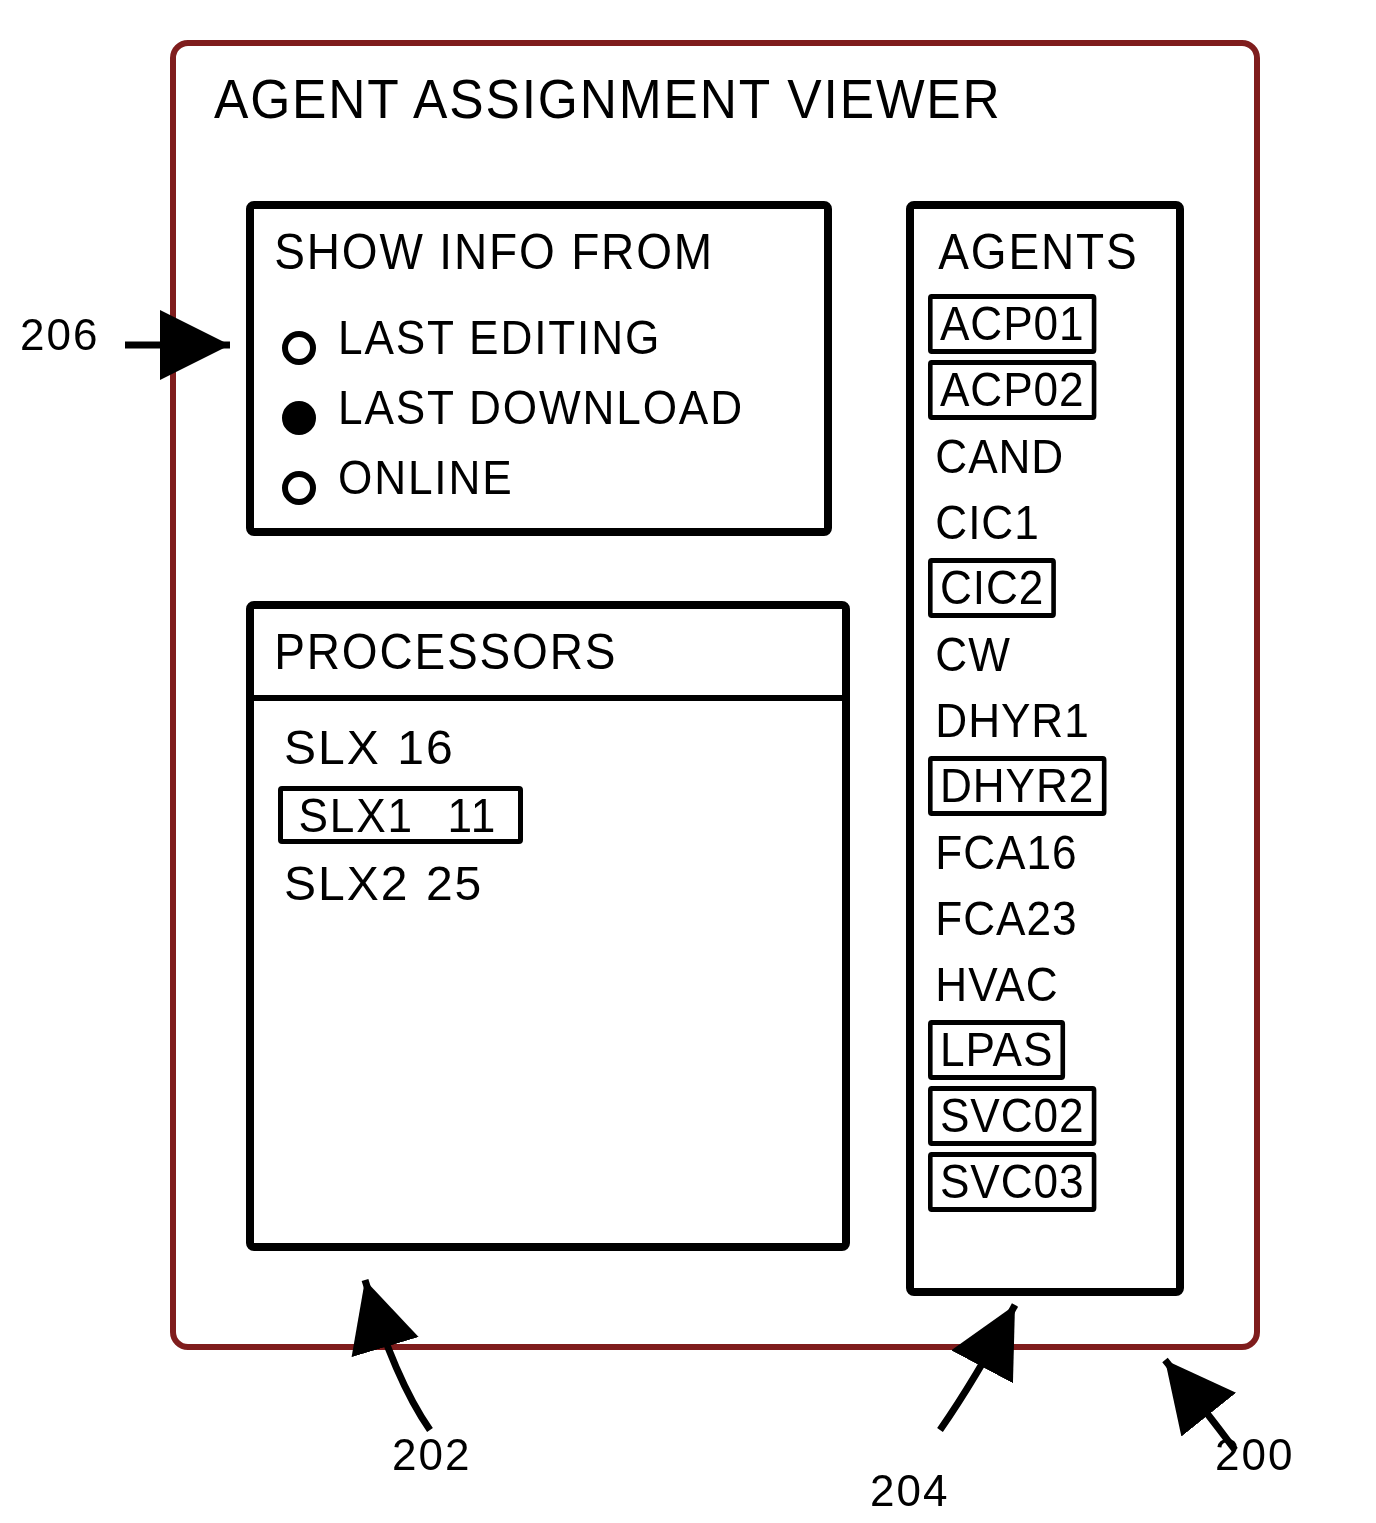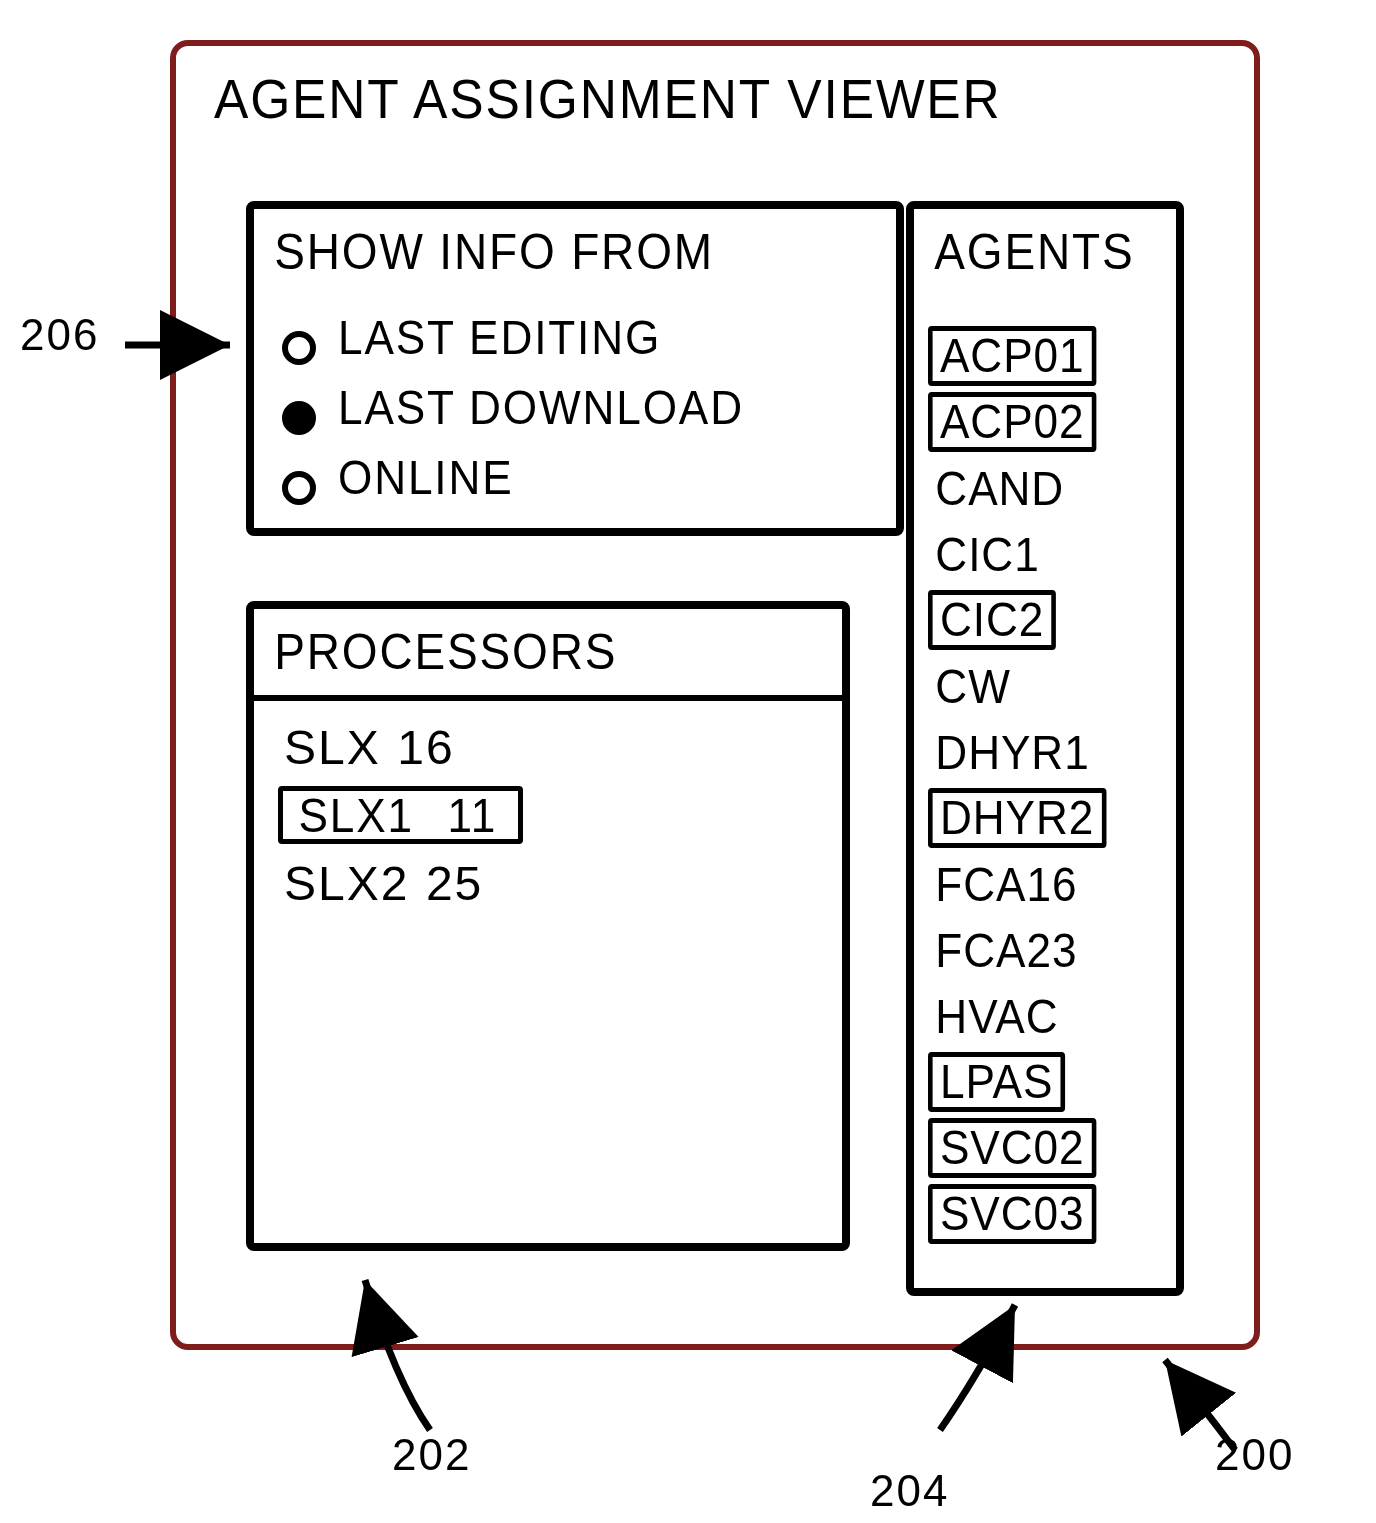--- a/index.html
+++ b/index.html
@@ -52,21 +52,21 @@
     padding: 14px 18px 10px 22px;
     transform: scaleX(0.92);
     transform-origin: left top;
     white-space: nowrap;
   }
 
   
   .info-panel {
     left: 70px;
     top: 155px;
-    width: 658px;
+    width: 586px;
     height: 335px;
   }
   .radio-list {
     padding: 4px 0 0 28px;
   }
   .radio-row {
     display: flex;
     align-items: flex-end;
     height: 70px;
     cursor: pointer;
@@ -127,24 +127,24 @@
     align-items: center;
   }
   .proc-row .spacer { width: 12px; }
 
   
   .agents-panel {
     left: 730px;
     top: 155px;
     width: 278px;
     height: 1095px;
+    text-align: right;
   }
   .agents-list {
     padding: 0 0 0 14px;
-    margin-top: 32px;
   }
   .agent-row {
     height: 66px;
     display: flex;
     align-items: center;
     cursor: pointer;
   }
   .agent-label {
     font-size: 48px;
     letter-spacing: 1px;

